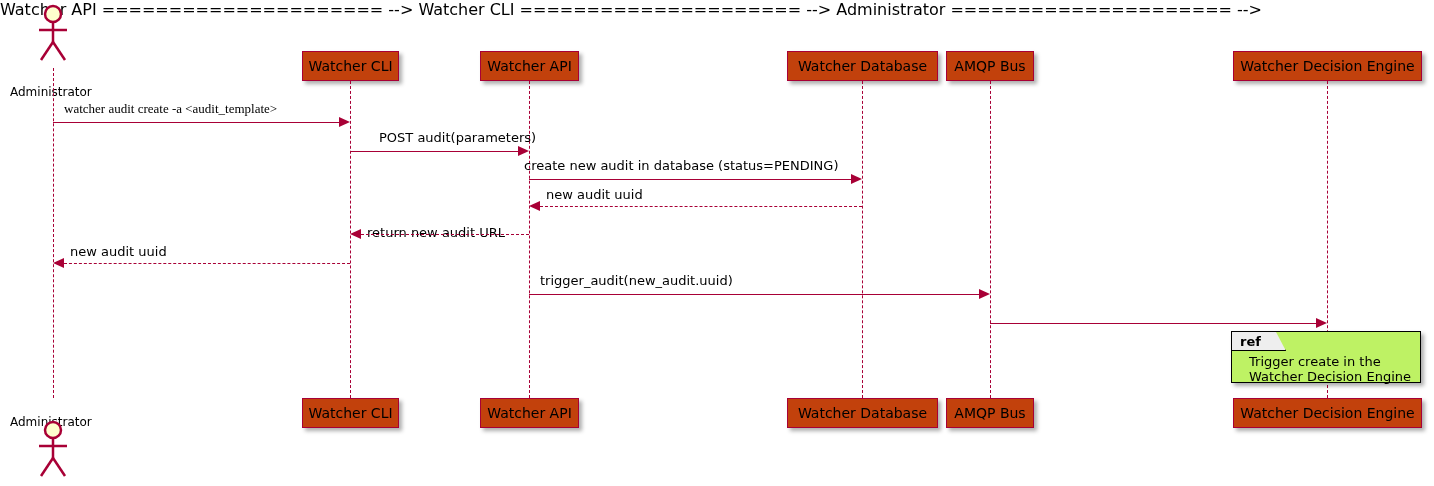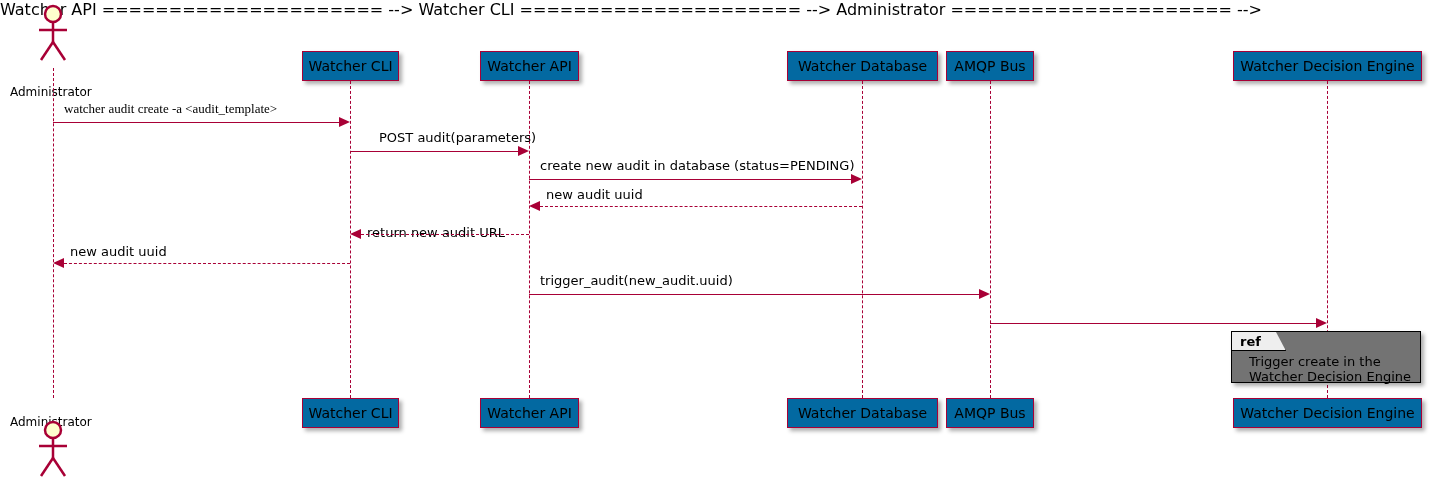--- a/index.html
+++ b/index.html
@@ -14,21 +14,21 @@
     position: relative;
     width: 1434px;
     height: 486px;
     background: #FFFFFF;
     overflow: hidden;
   }
   
   .participant {
     position: absolute;
     box-sizing: border-box;
-    background: #0369a1;
+    background: #c2410c;
     border: 1.5px solid #A80036;
     color: #000000;
     font-size: 14px;
     line-height: 1;
     display: flex;
     align-items: center;
     justify-content: center;
     white-space: nowrap;
     box-shadow: 3px 3px 4px rgba(0,0,0,0.32);
     height: 30px;
@@ -82,21 +82,21 @@
     position: absolute;
     font-size: 13px;
     color: #000000;
     white-space: nowrap;
     line-height: 1;
   }
   
   .ref-box {
     position: absolute;
     box-sizing: border-box;
-    background: #737373;
+    background: #bef264;
     border: 1.5px solid #000000;
     box-shadow: 3px 3px 4px rgba(0,0,0,0.32);
   }
   .ref-tab {
     position: absolute;
     left: 0;
     top: 0;
     height: 19px;
     background: #EEEEEE;
     border-right: 1.5px solid #000000;
@@ -158,21 +158,21 @@
   <div class="msg-label" style="left:64px; top:102px;font-family:Liberation Serif, serif;">watcher audit create -a &lt;audit_template&gt;</div>
   <div class="msg" style="left:53px; top:122px; width:286px;"></div>
   <div class="arrowhead right" style="left:339px; top:117px;"></div>
 
   
   <div class="msg-label" style="left:361px; top:131px;margin-left:18px;">POST audit(parameters)</div>
   <div class="msg" style="left:350px; top:151px; width:168px;"></div>
   <div class="arrowhead right" style="left:518px; top:146px;"></div>
 
   
-  <div class="msg-label" style="left:540px; top:159px;">create new audit in database (status=PENDING)</div>
+  <div class="msg-label" style="left:524px; top:159px;">create new audit in database (status=PENDING)</div>
   <div class="msg" style="left:529px; top:179px; width:322px;"></div>
   <div class="arrowhead right" style="left:851px; top:174px;"></div>
 
    Watcher API ===================== --&gt;
   <div class="msg-label" style="left:546px; top:188px;">new audit uuid</div>
   <div class="msg dashed" style="left:540px; top:206px; width:322px;"></div>
   <div class="arrowhead left" style="left:529px; top:201px;"></div>
 
    Watcher CLI ===================== --&gt;
   <div class="msg-label" style="left:367px; top:216px;margin-top:10px;">return new audit URL</div>

